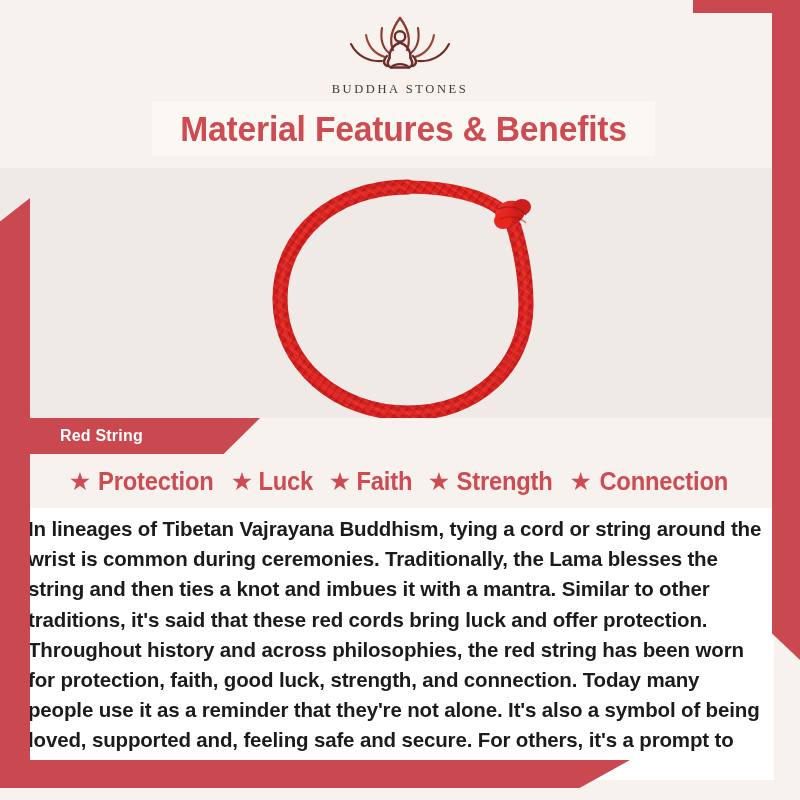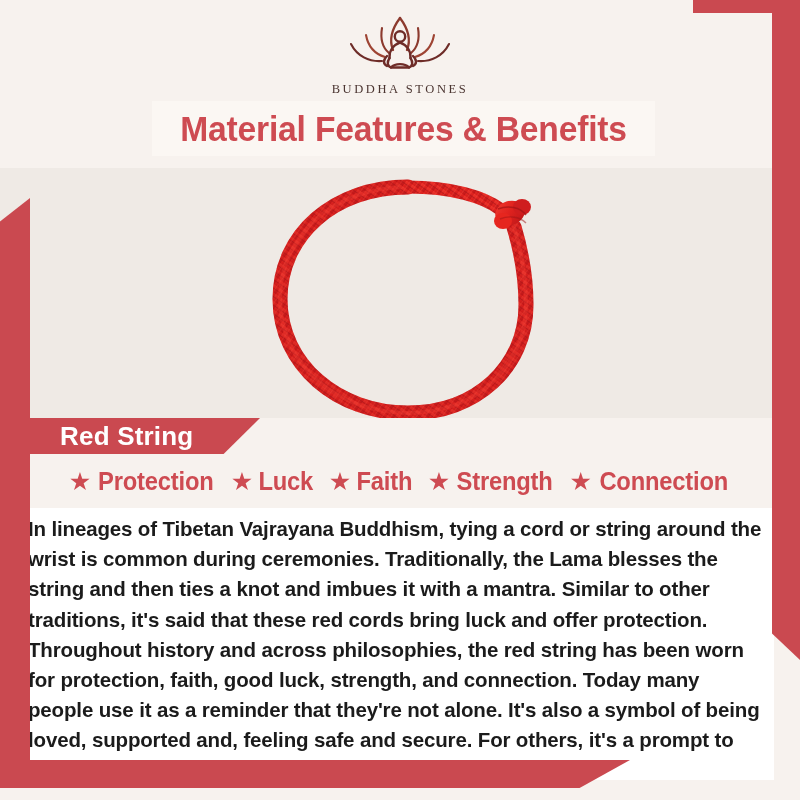--- a/index.html
+++ b/index.html
@@ -68,21 +68,21 @@
   #bracelet-svg{ position:absolute; top:-3px; left:238px; width:340px; height:268px; }
 
   
   #tag-banner{
     position:absolute; top:418px; left:0; width:260px; height:36px;
     background:#CA4950; z-index:7;
     clip-path: polygon(0 0, 100% 0, 86% 100%, 0 100%);
     display:flex; align-items:center;
   }
   #tag-label{
-    margin-left:60px; color:#FFFFFF; font-size:26px; font-weight:bold;
+    margin-left:60px; color:#FFFFFF; font-size:16px; font-weight:bold;
     letter-spacing:0.2px;
   }
 
   
   #benefits-strip{
     position:absolute; top:454px; left:0; width:800px; height:54px;
     background:#F7F2EE; z-index:3;
     display:flex; align-items:center; justify-content:center; gap:14px;
   }
   .benefit-item{ display:flex; align-items:center; gap:4px; }

